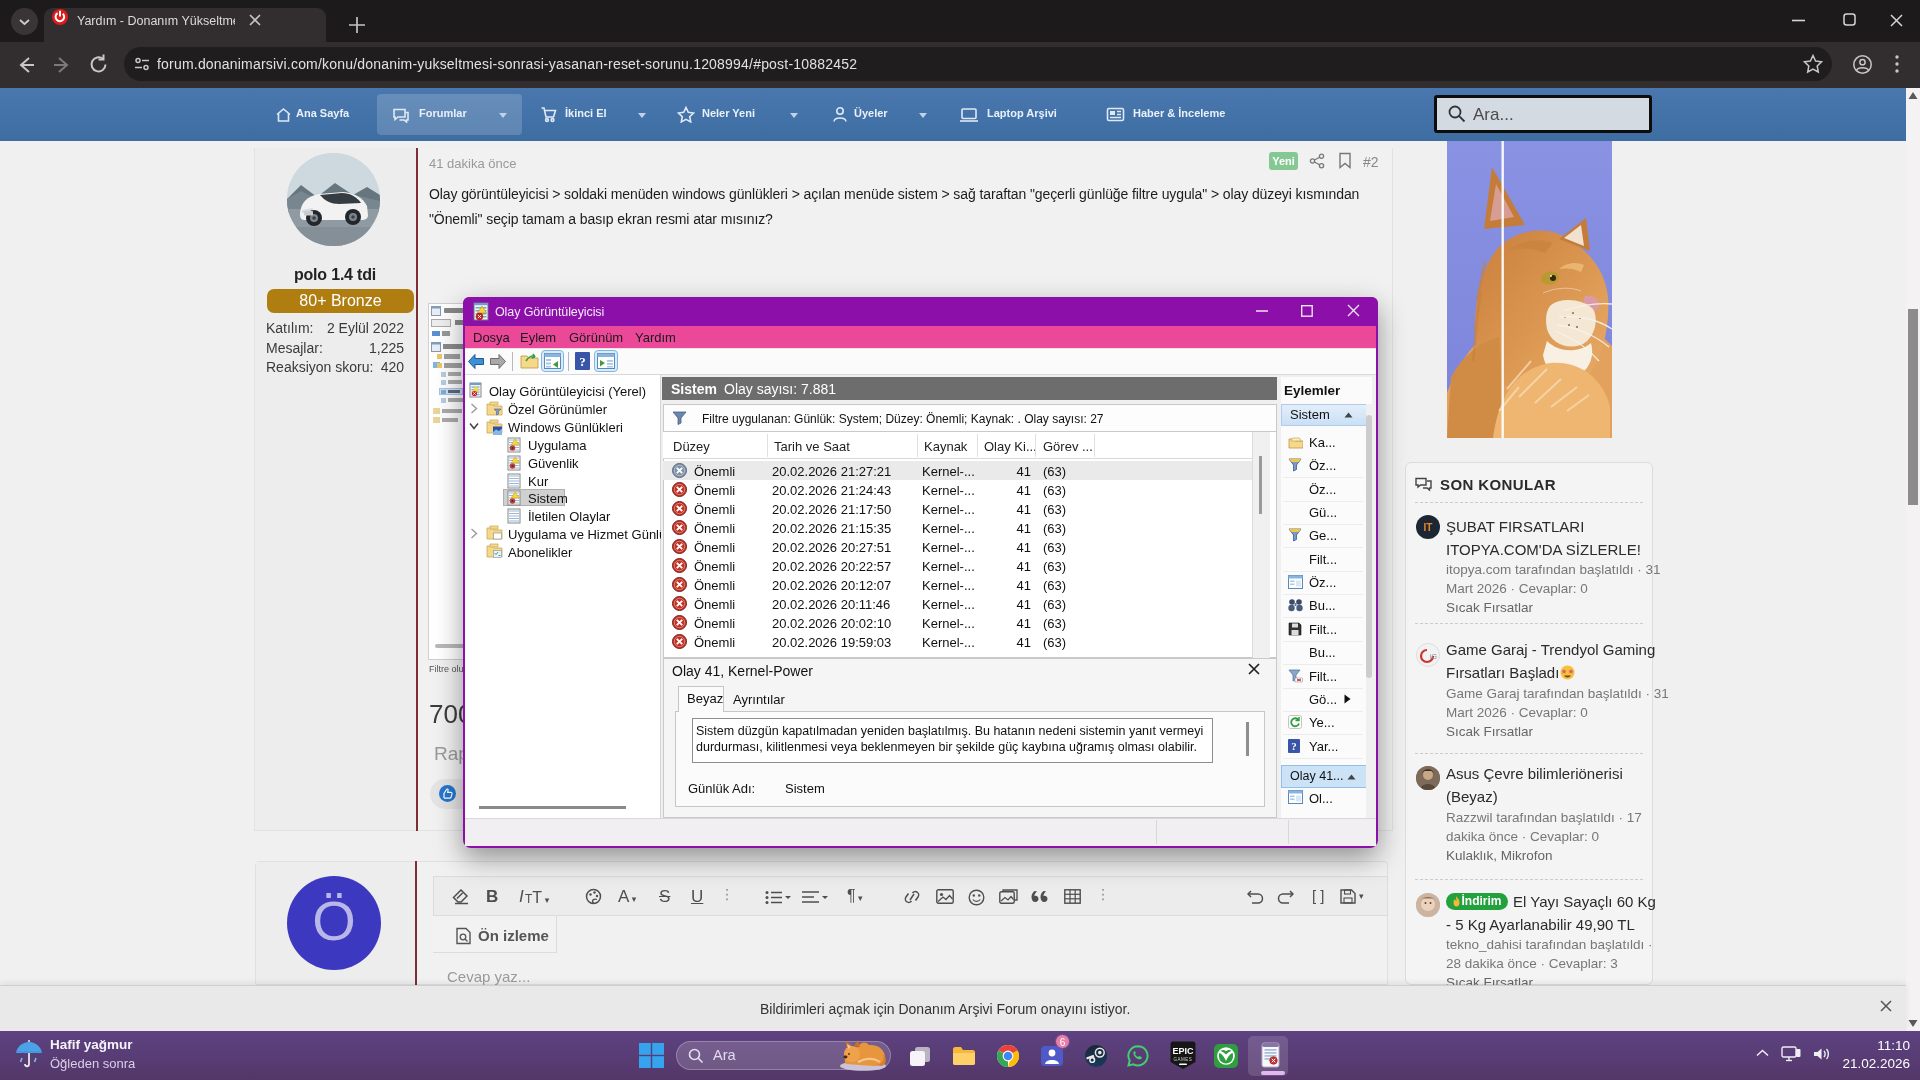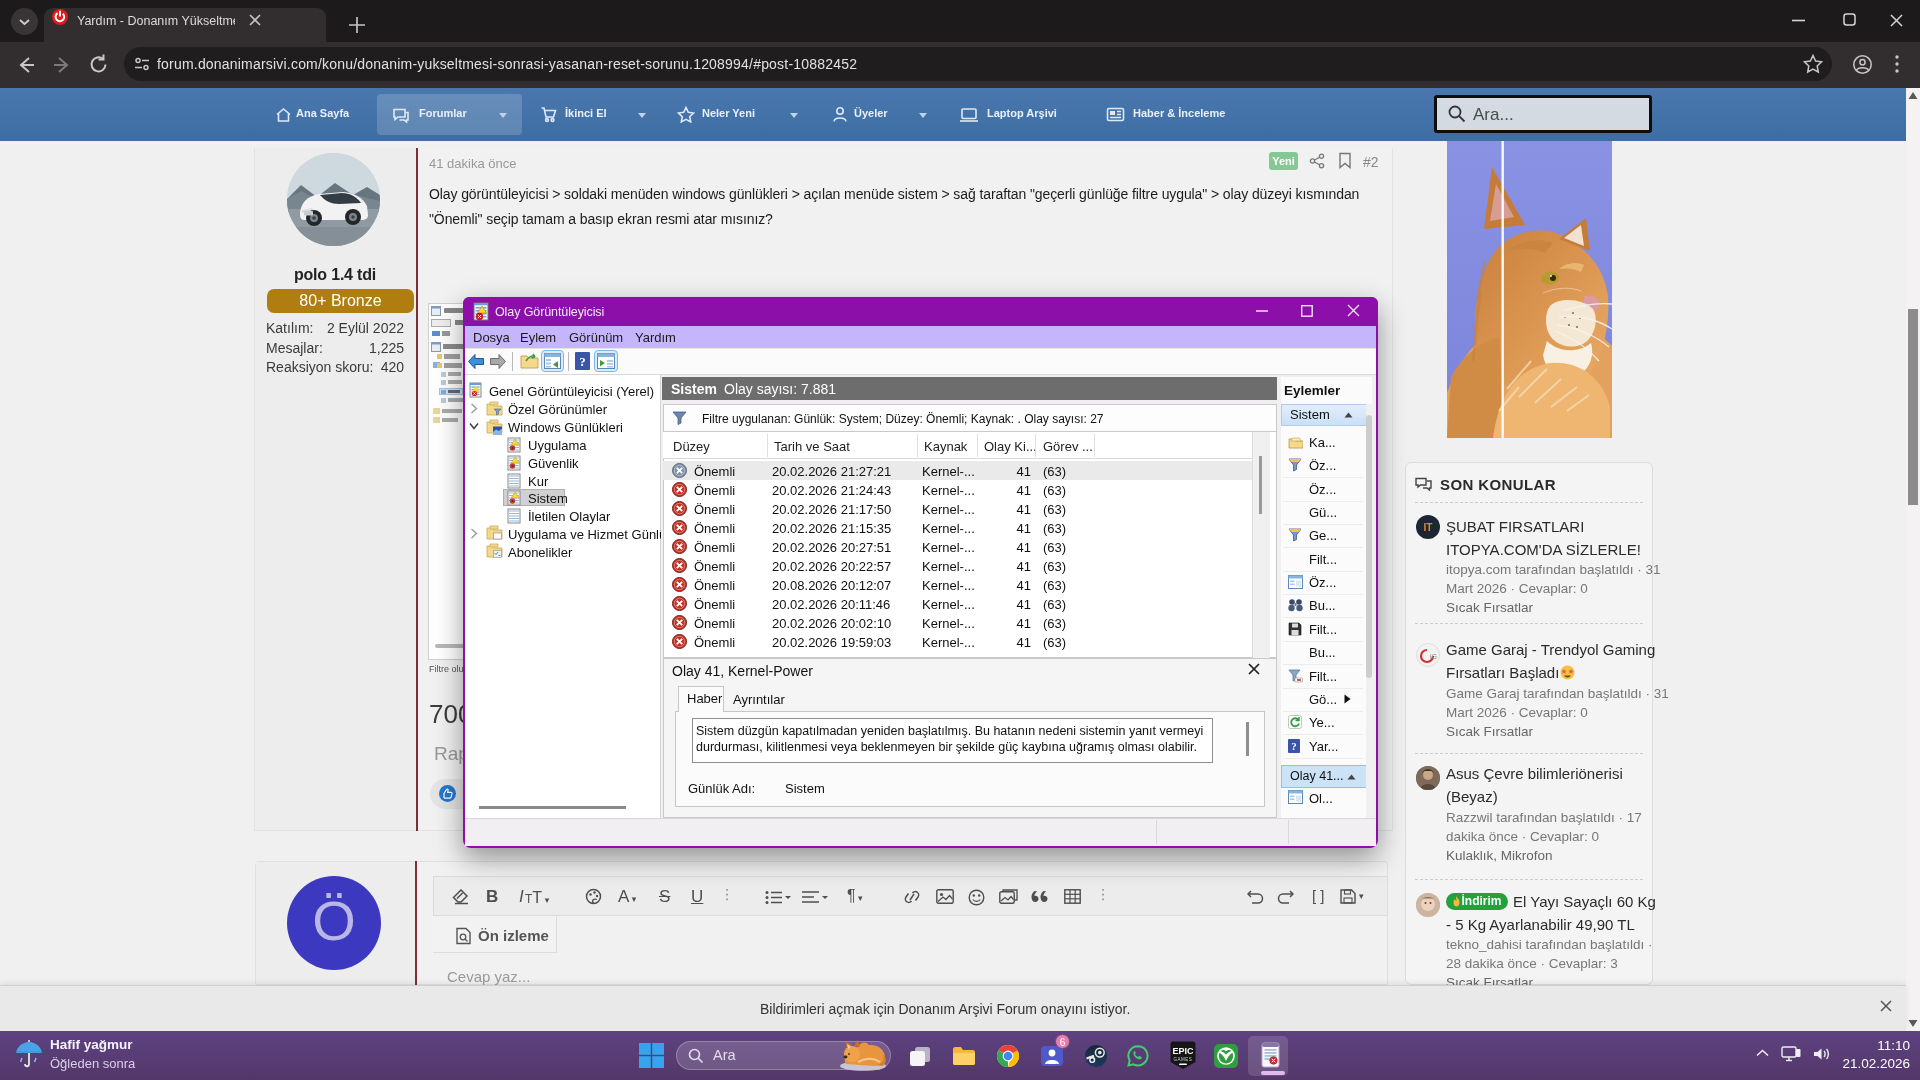--- a/index.html
+++ b/index.html
@@ -68,21 +68,21 @@
   .sava { position:absolute; left:1416px; width:24px; height:24px; border-radius:50%; overflow:hidden; }
 
   
   #sbar { left:1906px; top:88px; width:14px; height:943px; background:#f4f2f3; }
   #sthumb { left:1908px; top:309px; width:10px; height:196px; background:#8d8b8c; }
 
   
   #evwin { left:463px; top:297px; width:915px; height:551px; background:#f1eff1; border:2px solid #8b0fa8; border-radius:8px; box-shadow:0 10px 28px rgba(0,0,0,0.4); }
   #evtitle { left:463px; top:297px; width:915px; height:29px; background:#8b0fa8; border-radius:6px 6px 0 0; }
   #evtitletxt { left:495px; top:305px; font-size:12.5px; letter-spacing:-0.1px; color:#f6e8fa; }
-  #evmenu { left:465px; top:326px; width:911px; height:23px; background:#c4b5fd; border-bottom:1px solid #e4e4e4; font-size:13px; color:#1a1a1a; }
+  #evmenu { left:465px; top:326px; width:911px; height:23px; background:#ec4899; border-bottom:1px solid #e4e4e4; font-size:13px; color:#1a1a1a; }
   #evtools { left:465px; top:349px; width:911px; height:26px; background:#fbfbfb; border-bottom:1px solid #d8d8d8; }
   #evtree { left:465px; top:375px; width:196px; height:443px; background:#fff; border-right:1px solid #d4d4d4; }
   .tr13 { position:absolute; font-size:13px; color:#111; white-space:nowrap; }
   #evgraybar { left:662px; top:377px; width:615px; height:23px; background:#6d6d6d; color:#fff; font-size:14px; }
   #evfilter { left:663px; top:404px; width:614px; height:28px; background:#fdfdfd; border:1px solid #c9c9c9; }
   #evtable { left:663px; top:432px; width:614px; height:226px; background:#fff; border:1px solid #c9c9c9; border-top:none; }
   .evrow { position:absolute; font-size:13px; color:#111; white-space:nowrap;text-align:right; }
   #evdetail { left:663px; top:658px; width:614px; height:160px; background:#f6f5f6; border:1px solid #c9c9c9; }
   #evactions { left:1281px; top:377px; width:91px; height:441px; background:#fbfbfb; }
   .act { font-size:13px; color:#111; position:absolute; left:1309px; }
@@ -635,21 +635,21 @@
       <rect x="1" y="1" width="11" height="14" fill="#f3f3f3" stroke="#888"></rect>
       <rect x="1" y="1" width="11" height="2" fill="#6b9dd8"></rect>
       <rect x="2.5" y="4.5" width="8" height="1.2" fill="#7aa5d8"></rect>
       <rect x="2.5" y="7" width="8" height="1.2" fill="#7aa5d8"></rect>
       <rect x="2.5" y="9.5" width="8" height="1.2" fill="#7aa5d8"></rect>
       <rect x="2.5" y="12" width="8" height="1.2" fill="#7aa5d8"></rect>
       <path d="M7 3.5 L10.5 9 H3.5 Z" fill="#f7d738"></path>
       <circle cx="5.5" cy="11.5" r="2.6" fill="#cc2222"></circle>
       <path d="M4.3 10.3 L6.7 12.7 M6.7 10.3 L4.3 12.7" stroke="#fff" stroke-width="0.8"></path>
     </svg>
-<div class="tr13" style="left:24px;top:9px;">Genel Görüntüleyicisi (Yerel)</div>
+<div class="tr13" style="left:24px;top:9px;">Olay Görüntüleyicisi (Yerel)</div>
 <svg class="abs" style="left:5px;top:28px;" width="8" height="11">
       <path d="M1.5 1 L6.5 5.5 L1.5 10" stroke="#9a9a9a" stroke-width="1.4" fill="none"></path>
     </svg>
 <svg class="abs" style="left:21px;top:26px;" width="17" height="15">
       <path d="M1 3 H6.5 L8 5 H16 V14 H1 Z" fill="#f5d88a" stroke="#c8a858" stroke-width="0.8"></path>
       <rect x="4" y="1" width="8" height="3" fill="#f5d88a" stroke="#c8a858" stroke-width="0.7"></rect>
       <path d="M8 8 H15 L12.5 10.5 V13 L10.5 14 V10.5 Z" fill="#7a9cc8" stroke="#4a6a98" stroke-width="0.6"></path>
     </svg>
 <div class="tr13" style="left:43px;top:27px;">Özel Görünümler</div>
 <svg class="abs" style="left:4px;top:47px;" width="10" height="8">
@@ -798,21 +798,21 @@
 <div class="evrow" style="left:772px;top:559px;">20.02.2026 20:22:57</div>
 <div class="evrow" style="left:922px;top:559px;">Kernel-...</div>
 <div class="evrow" style="left:1005px;top:559px;width:26px;text-align:right;">41</div>
 <div class="evrow" style="left:1043px;top:559px;">(63)</div>
 <svg class="abs" style="left:672px;top:577px;" width="15" height="15">
         <circle cx="7.5" cy="7.5" r="7" fill="#c23326" stroke="#7a1f16" stroke-width="1"></circle>
         <circle cx="7.5" cy="7.5" r="5.2" fill="none" stroke="#ffffff" stroke-width="0.7" opacity="0.5"></circle>
         <path d="M4.8 4.8 L10.2 10.2 M10.2 4.8 L4.8 10.2" stroke="#fff" stroke-width="1.8"></path>
       </svg>
 <div class="evrow" style="left:694px;top:578px;">Önemli</div>
-<div class="evrow" style="left:772px;top:578px;">20.08.2026 20:12:07</div>
+<div class="evrow" style="left:772px;top:578px;">20.02.2026 20:12:07</div>
 <div class="evrow" style="left:922px;top:578px;">Kernel-...</div>
 <div class="evrow" style="left:1005px;top:578px;width:26px;text-align:right;">41</div>
 <div class="evrow" style="left:1043px;top:578px;">(63)</div>
 <svg class="abs" style="left:672px;top:596px;" width="15" height="15">
         <circle cx="7.5" cy="7.5" r="7" fill="#c23326" stroke="#7a1f16" stroke-width="1"></circle>
         <circle cx="7.5" cy="7.5" r="5.2" fill="none" stroke="#ffffff" stroke-width="0.7" opacity="0.5"></circle>
         <path d="M4.8 4.8 L10.2 10.2 M10.2 4.8 L4.8 10.2" stroke="#fff" stroke-width="1.8"></path>
       </svg>
 <div class="evrow" style="left:694px;top:597px;">Önemli</div>
 <div class="evrow" style="left:772px;top:597px;">20.02.2026 20:11:46</div>
@@ -844,21 +844,21 @@
 <div class="abs" style="left:1259px;top:456px;width:3px;height:58px;background:#9a9a9a;"></div>
 </div>
 <div class="abs" id="evdetail"></div>
 <div id="evdetailcontent">
 <div class="abs" style="left:672px;top:663px;font-size:14px;color:#111;">Olay 41, Kernel-Power</div>
 <svg class="abs" style="left:1248px;top:663px;" width="12" height="12">
       <path d="M1 1 L11 11 M11 1 L1 11" stroke="#222" stroke-width="1.7"></path>
     </svg>
 <div class="abs" style="left:675px;top:711px;width:590px;height:96px;background:#fbfbfb;border:1px solid #c6c6c6;"></div>
 <div class="abs" style="left:678px;top:686px;width:46px;height:26px;background:#fbfbfb;border:1px solid #c6c6c6;border-bottom:none;"></div>
-<div class="abs" style="left:687px;top:691px;font-size:13px;color:#111;">Haber</div>
+<div class="abs" style="left:687px;top:691px;font-size:13px;color:#111;">Beyaz</div>
 <div class="abs" style="left:733px;top:692px;font-size:13px;color:#111;">Ayrıntılar</div>
 <div class="abs" style="left:692px;top:718px;width:521px;height:45px;background:#fff;border:1px solid #8e8e8e;"></div>
 <div class="abs" style="left:696px;top:723px;font-size:12.5px;color:#111;line-height:16px;white-space:nowrap;">Sistem düzgün kapatılmadan yeniden başlatılmış. Bu hatanın nedeni sistemin yanıt vermeyi<br>durdurması, kilitlenmesi veya beklenmeyen bir şekilde güç kaybına uğramış olması olabilir.</div>
 <div class="abs" style="left:1246px;top:722px;width:3px;height:34px;background:#8e8e8e;"></div>
 <div class="abs" style="left:688px;top:781px;font-size:13px;color:#111;">Günlük Adı:</div>
 <div class="abs" style="left:785px;top:781px;font-size:13px;color:#111;">Sistem</div>
 </div>
 <div class="abs" id="evactions"></div>
 <div id="evactioncontent">
 <div class="abs" style="left:1284px;top:383px;font-size:13.5px;font-weight:bold;color:#111;">Eylemler</div>

